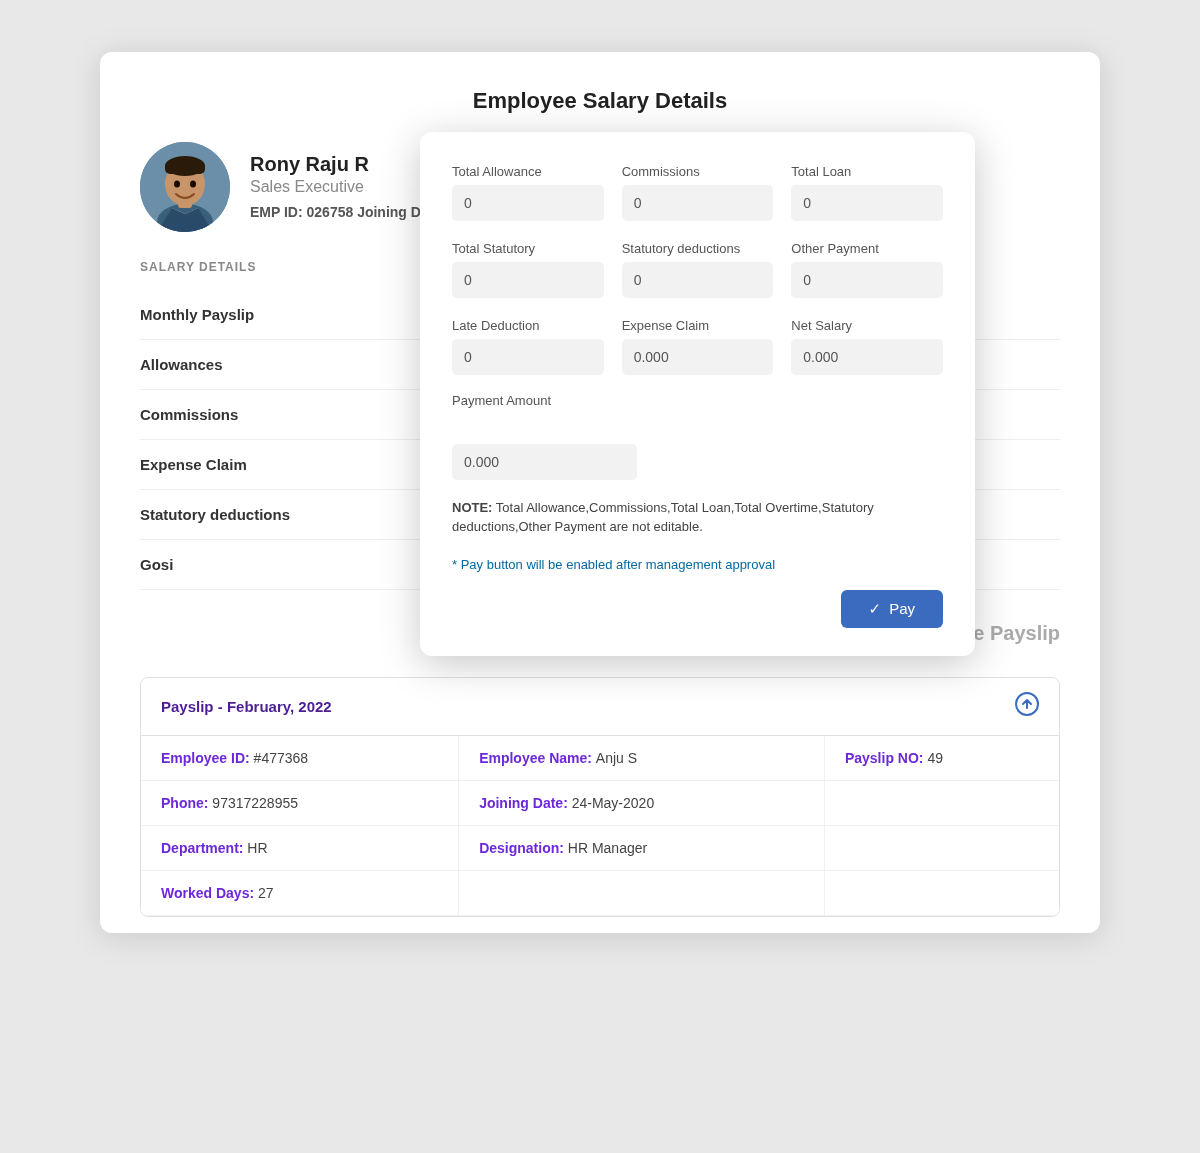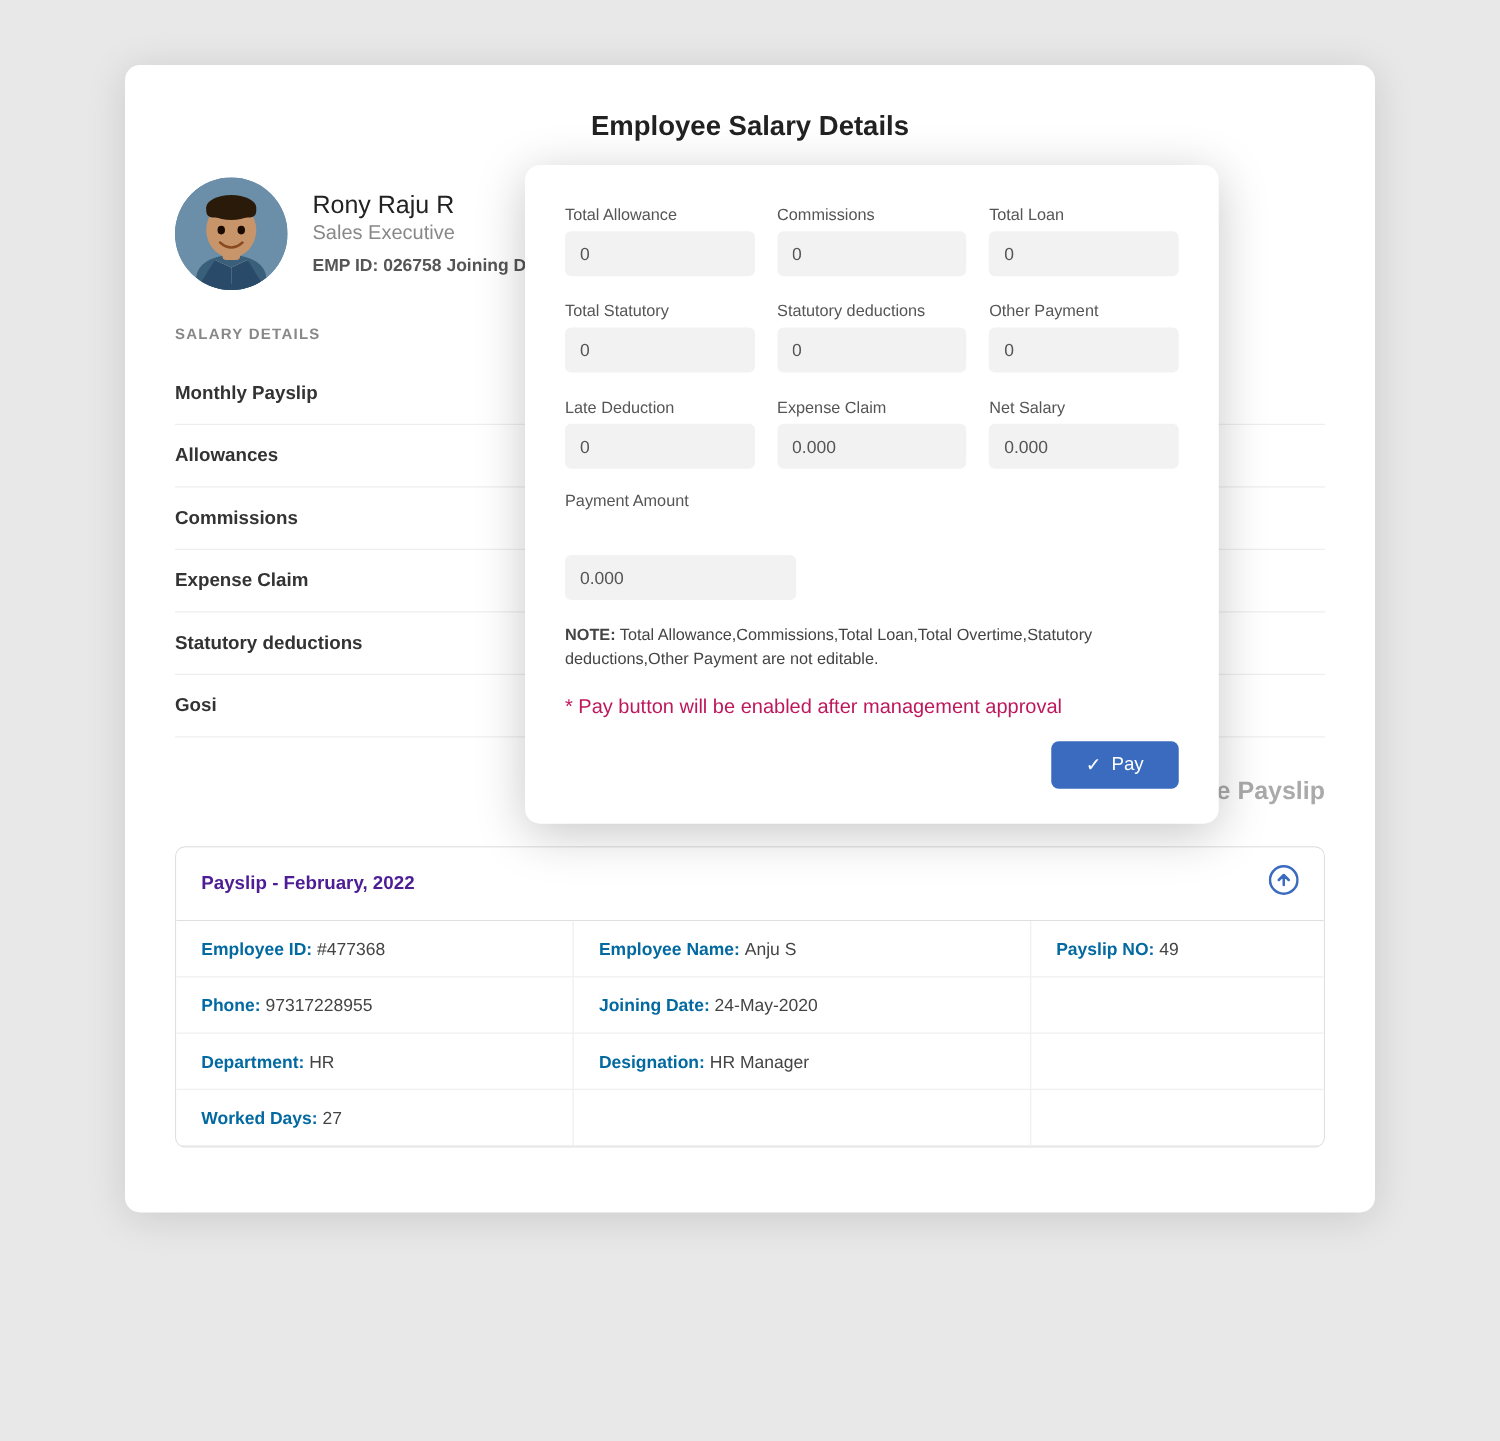--- a/index.html
+++ b/index.html
@@ -17,21 +17,21 @@
       position: relative;
       width: 1000px;
       min-height: 1050px;
     }
 
     
     .main-card {
       background: #fff;
       border-radius: 12px;
       box-shadow: 0 4px 32px rgba(0,0,0,0.13);
-      padding: 36px 40px 52px 40px;
+      padding: 36px 40px 16px 40px;
       position: relative;
       z-index: 1;
     }
 
     .main-card-title {
       text-align: center;
       font-size: 22px;
       font-weight: 600;
       color: #222;
       margin-bottom: 28px;
@@ -62,21 +62,21 @@
       height: 90px;
     }
 
     .employee-info {
       display: flex;
       flex-direction: column;
     }
 
     .employee-name {
       font-size: 20px;
-      font-weight: 400;
+      font-weight: 700;
       color: #222;
     }
 
     .employee-role {
       font-size: 16px;
       color: #888;
       margin-top: 2px;
     }
 
     .employee-meta {
@@ -155,21 +155,21 @@
       color: #444;
       border-bottom: 1px solid #f0f0f0;
       border-right: 1px solid #f0f0f0;
     }
 
     .payslip-table td:last-child {
       border-right: none;
     }
 
     .payslip-table td strong {
-      color: #0369a1;
+      color: #6d28d9;
     }
 
     .employee-payslip-heading {
       font-size: 20px;
       font-weight: 600;
       color: #aaa;
       margin-bottom: 12px;
       margin-top: 8px;
       text-align: right;
     }
@@ -226,22 +226,22 @@
       color: #444;
       margin-bottom: 10px;
       line-height: 1.5;
     }
 
     .note-text strong {
       font-weight: 600;
     }
 
     .approval-note {
-      font-size: 16px;
-      color: #be185d;
+      font-size: 13px;
+      color: #0369a1;
       margin-bottom: 18px;
       margin-top: 20px;
     }
 
     .pay-btn {
       background: #3a6bbf;
       color: #fff;
       border: none;
       border-radius: 6px;
       padding: 10px 28px;

